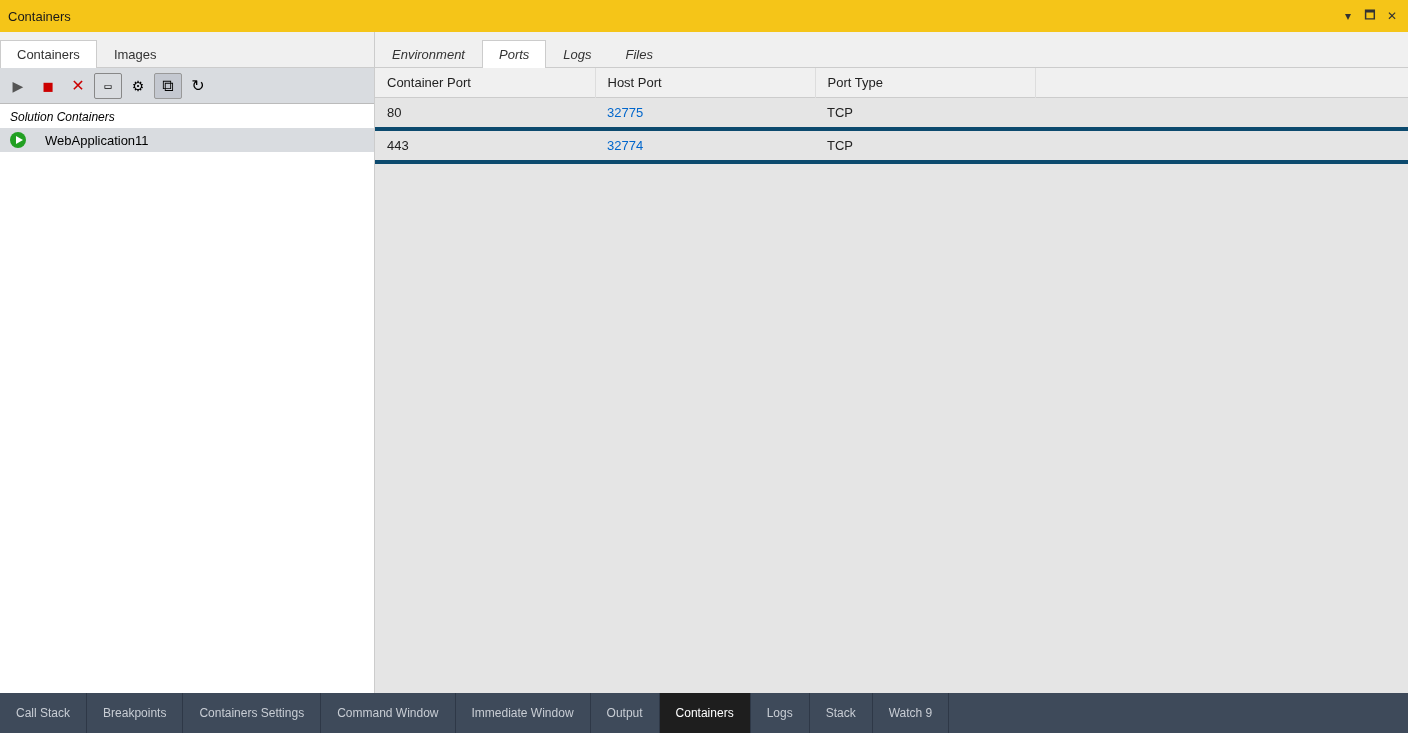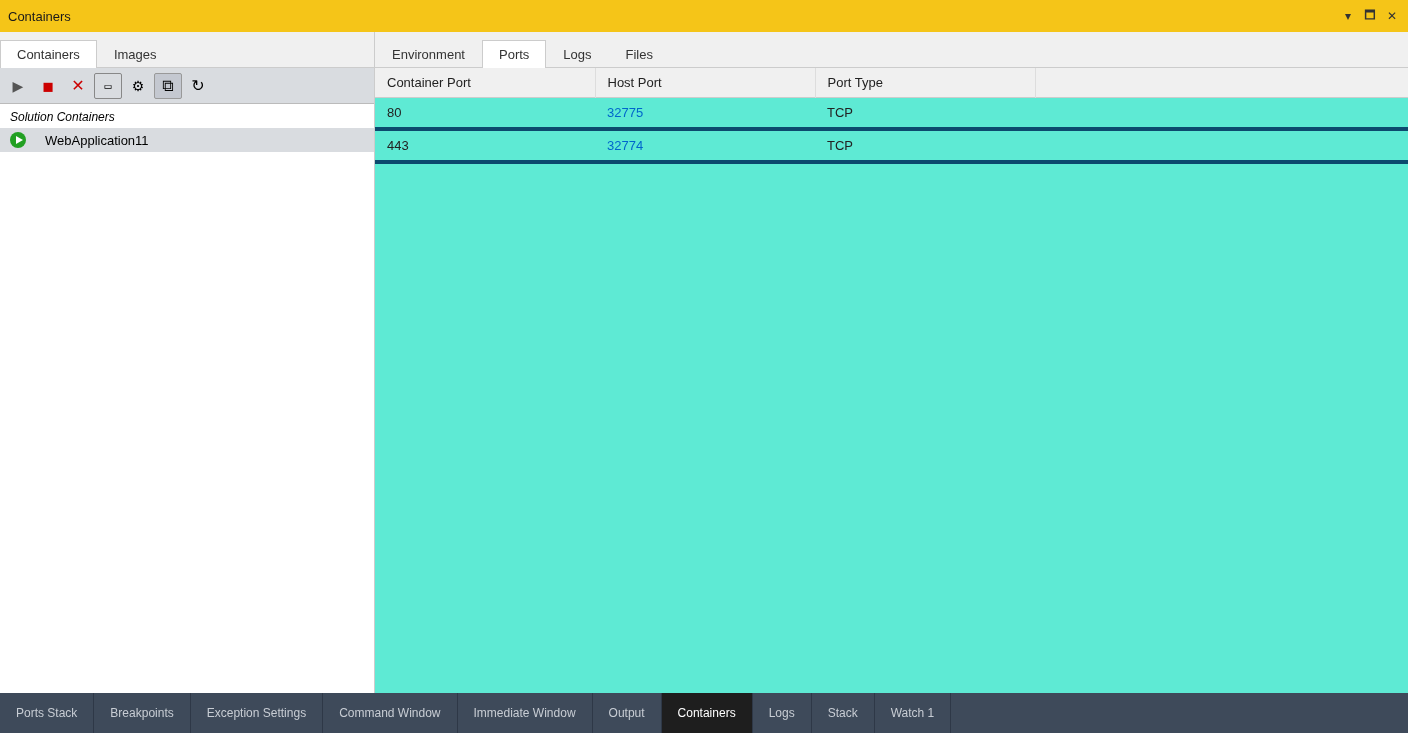--- a/index.html
+++ b/index.html
@@ -155,20 +155,21 @@
       overflow: hidden;
     }
 
     
     .content-tabs {
       display: flex;
       background: #f0f0f0;
       border-bottom: 1px solid #ccc;
       height: 36px;
       align-items: flex-end;
+      font-style: italic;
     }
     .content-tab {
       padding: 6px 16px;
       cursor: pointer;
       font-size: 13px;
       color: #333;
       border: 1px solid transparent;
       border-bottom: none;
       margin-bottom: -1px;
       background: transparent;
@@ -176,21 +177,21 @@
     .content-tab.active {
       background: #fff;
       border-color: #ccc;
       border-bottom-color: #fff;
     }
 
     
     .table-area {
       flex: 1;
       overflow: auto;
-      background: #5eead4;
+      background: #e5e5e5;
     }
     .ports-table {
       width: 100%;
       border-collapse: collapse;
       table-layout: fixed;
     }
     .ports-table thead tr {
       background: #f0f0f0;
       border-bottom: 1px solid #ccc;
     }
@@ -318,23 +319,23 @@
             <td></td>
           </tr>
         </tbody>
       </table>
     </div>
 
   </div>
 </div>
 
 <div class="bottom-tab-bar">
-  <div class="bottom-tab">Ports Stack</div>
+  <div class="bottom-tab">Call Stack</div>
   <div class="bottom-tab">Breakpoints</div>
-  <div class="bottom-tab">Exception Settings</div>
+  <div class="bottom-tab">Containers Settings</div>
   <div class="bottom-tab">Command Window</div>
   <div class="bottom-tab">Immediate Window</div>
   <div class="bottom-tab">Output</div>
   <div class="bottom-tab active">Containers</div>
   <div class="bottom-tab">Logs</div>
   <div class="bottom-tab">Stack</div>
-  <div class="bottom-tab">Watch 1</div>
+  <div class="bottom-tab">Watch 9</div>
 </div>
 
 </body></html>

